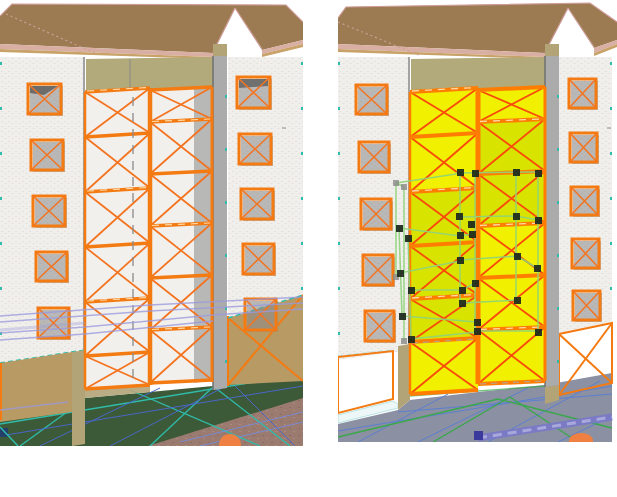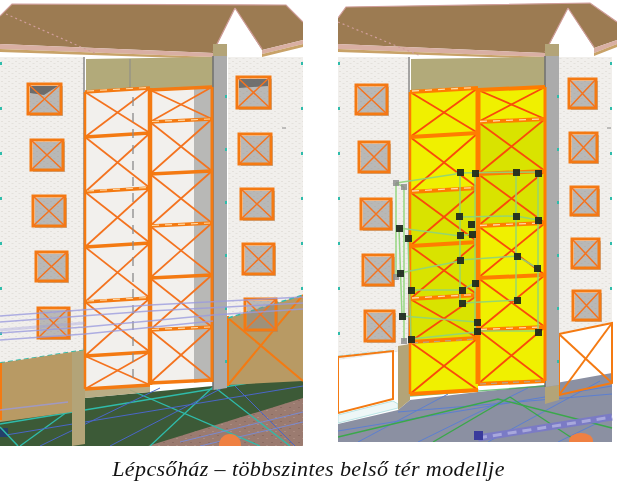--- a/index.html
+++ b/index.html
@@ -521,14 +521,13 @@
             <rect x="61" y="313" width="7" height="7"></rect>
           <rect x="136" y="319" width="7" height="7"></rect>
             <rect x="70" y="336" width="7" height="7"></rect>
           <rect x="136" y="328" width="7" height="7"></rect>
             <rect x="197" y="329" width="7" height="7"></rect>
         </g>
       </g>
     </g>
   </svg>
 
-  <figcaption class="caption">Lépcsőház – többszintes belső tér modellje</figcaption>
 </div>
 
 </body></html>

